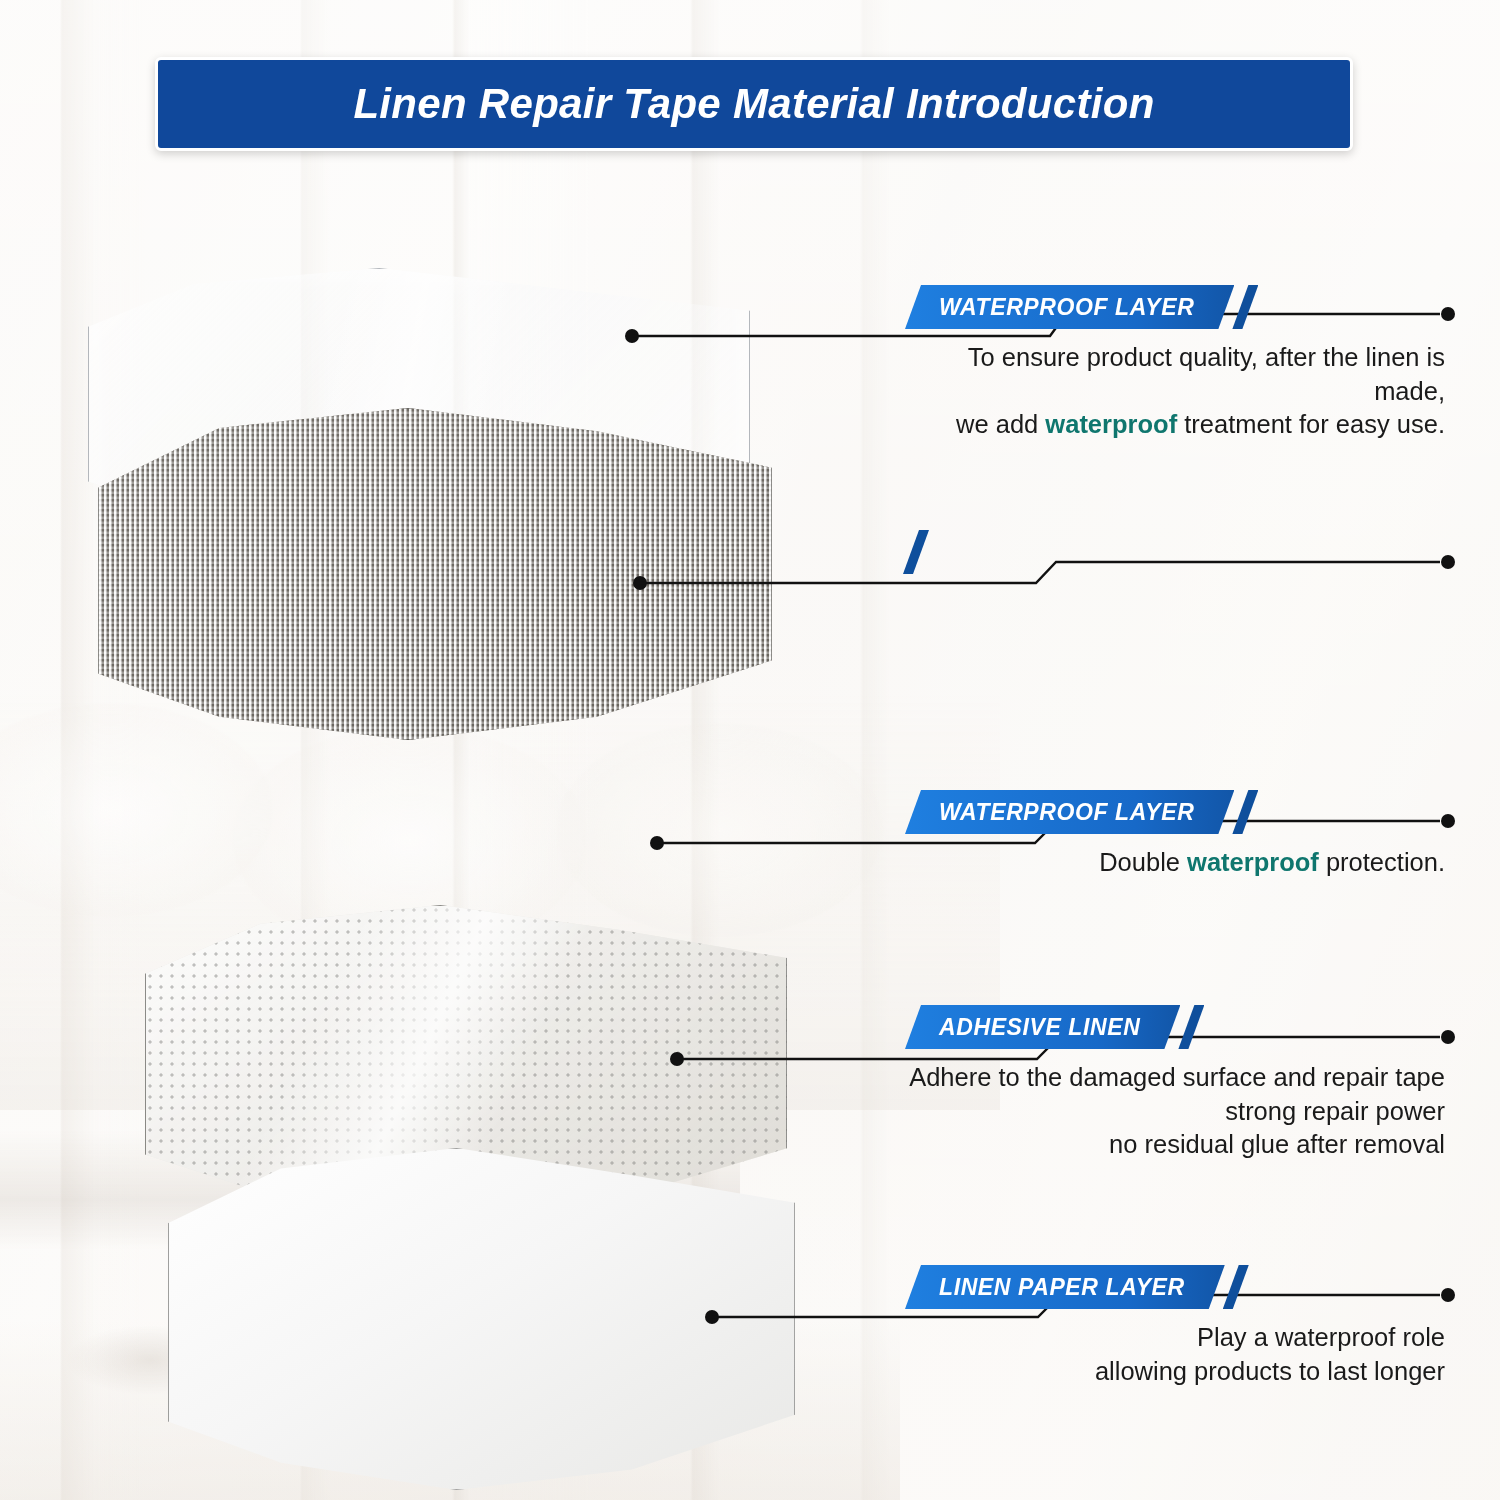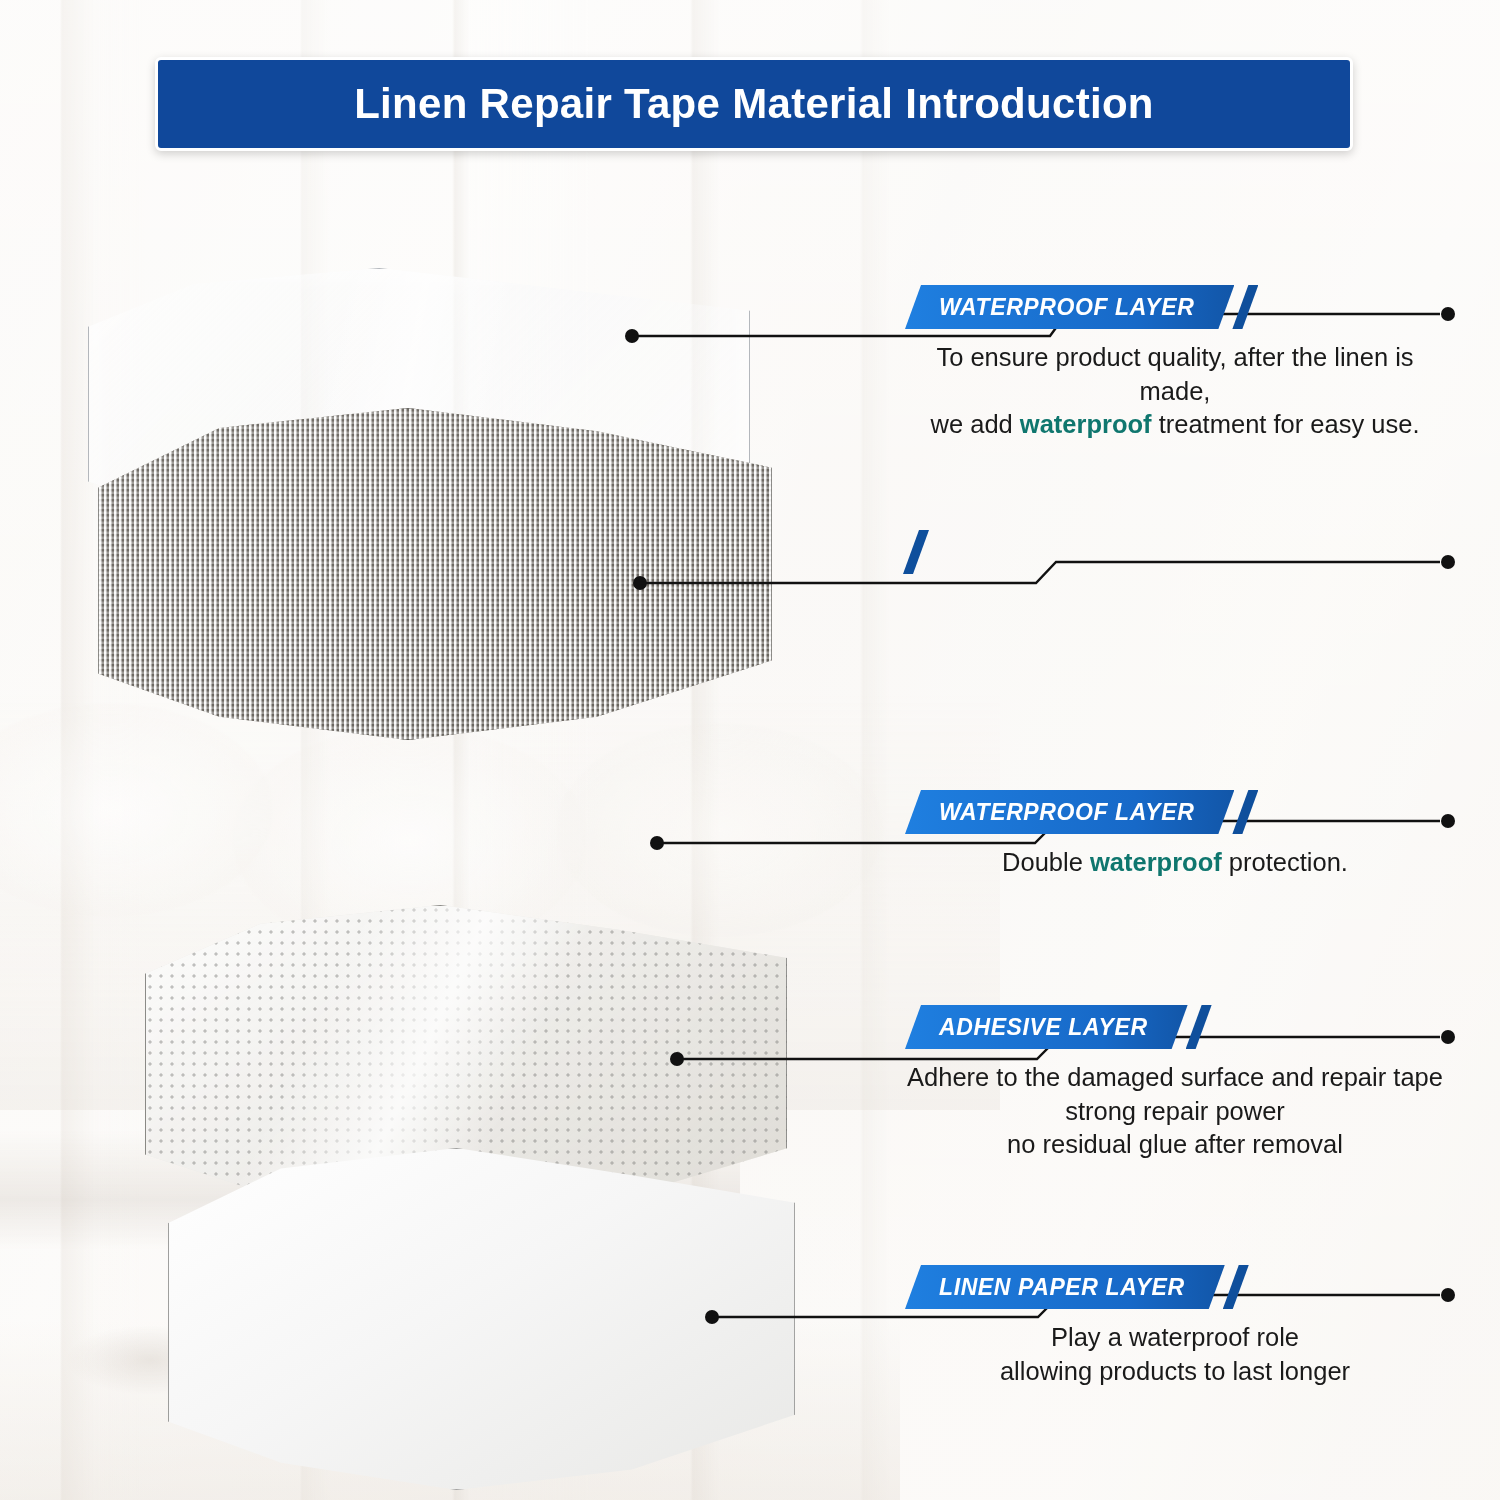--- a/index.html
+++ b/index.html
@@ -101,20 +101,21 @@
     display: flex;
     align-items: center;
     justify-content: center;
   }
   .title-text {
     color: #ffffff;
     font-size: 42px;
     font-weight: bold;
     letter-spacing: 0.3px;
     white-space: nowrap;
+    font-style: italic;
   }
 
   
   .layer-art { position: absolute; }
 
   
   .film-top {
     left: 88px;
     top: 268px;
     width: 660px;
@@ -204,21 +205,21 @@
   }
   .tag-edge {
     width: 26px;
     height: 44px;
     margin-left: -2px;
     background: #0f4f9c;
     clip-path: polygon(16px 0, 100% 0, calc(100% - 16px) 100%, 0 100%);
   }
   .desc {
     margin-top: 12px;
-    text-align: center;
+    text-align: right;
     color: #1a1a1a;
     font-size: 25.5px;
     line-height: 1.32;
   }
   .desc b { color: #0f766e; font-weight: bold; }
 
   
   .leader { position: absolute; }
   .leader svg { display: block; overflow: visible; }
 </style>
@@ -294,21 +295,21 @@
 
   <div class="leader" style="left:665px; top:1020px;">
     <svg width="810" height="60" viewBox="0 0 810 60">
       <circle cx="12" cy="39" r="7" fill="#111111"></circle>
       <path d="M12,39 L372,39 L394,17 L775,17" fill="none" stroke="#111111" stroke-width="2.4"></path>
       <circle cx="783" cy="17" r="7" fill="#111111"></circle>
     </svg>
   </div>
   <div class="callout" style="left:905px; top:1005px; width:540px;">
     <div class="tag-wrap">
-      <div class="tag">ADHESIVE LAYER</div>
+      <div class="tag">ADHESIVE LINEN</div>
       <div class="tag-edge"></div>
     </div>
     <div class="desc">
       <span>Adhere to the damaged surface and repair tape</span><br>
       <span>strong repair power</span><br>
       <span>no residual glue after removal</span>
     </div>
   </div>
 
   <div class="leader" style="left:700px; top:1278px;">

